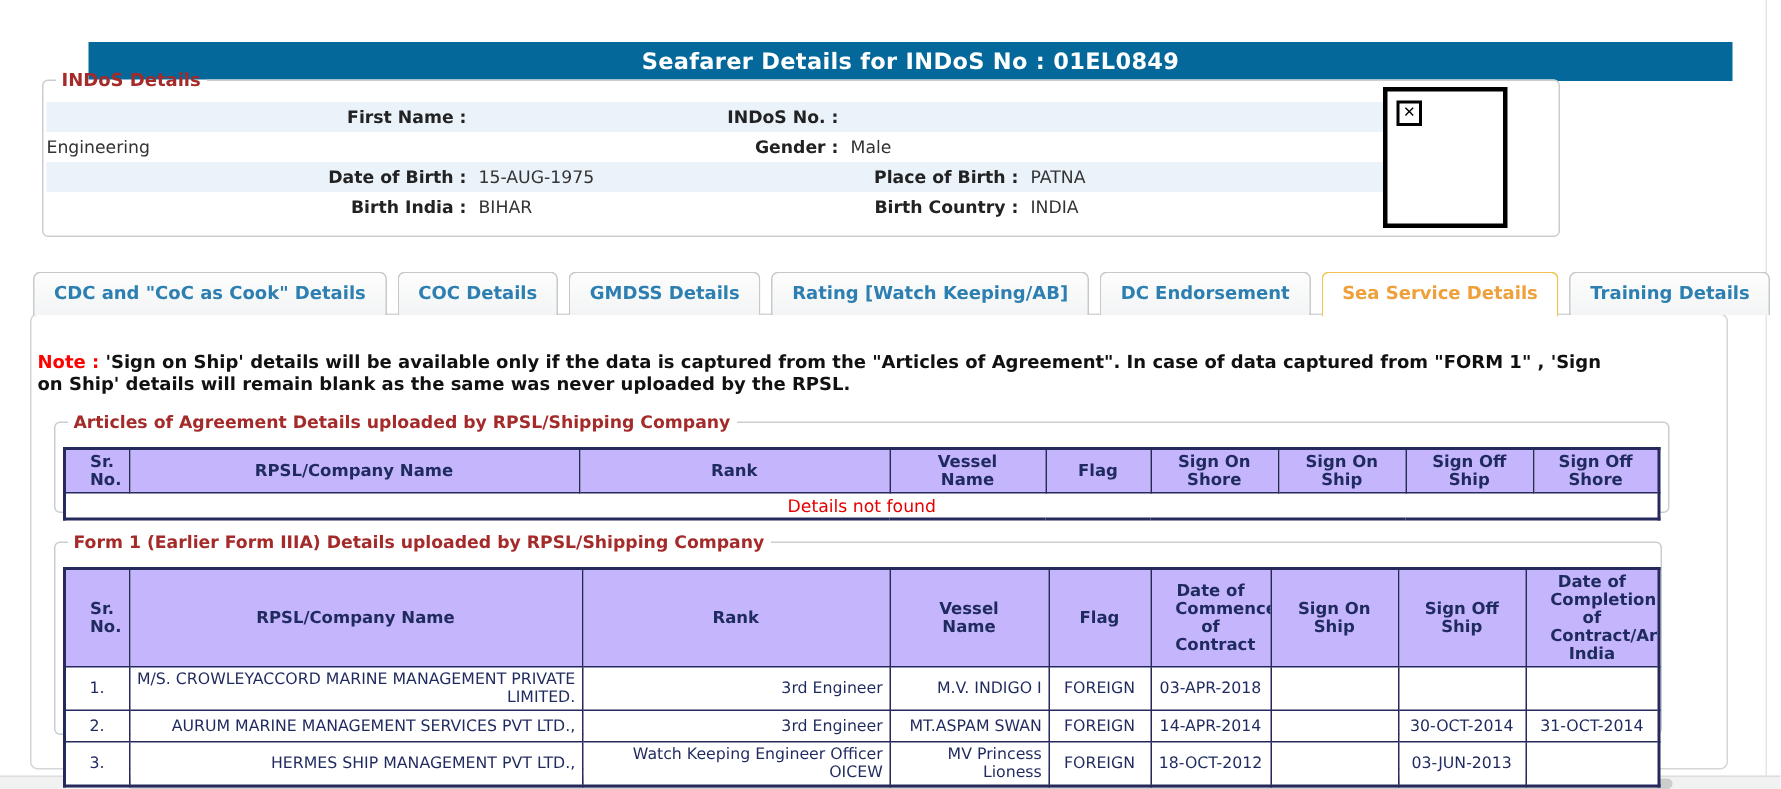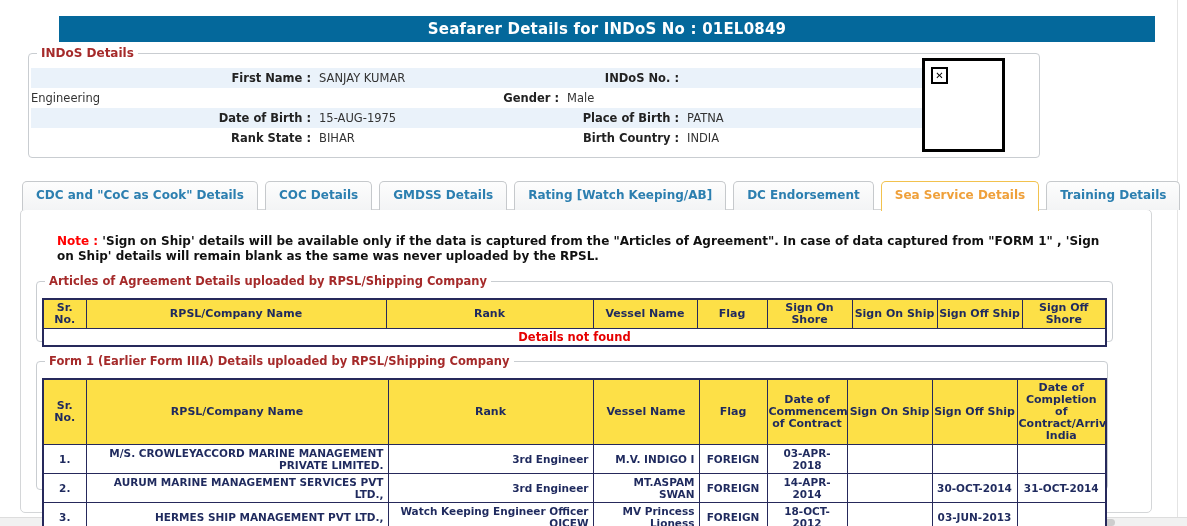--- a/index.html
+++ b/index.html
@@ -1,21 +1,21 @@
 <!DOCTYPE html>
 <html><head>
 <meta charset="utf-8">
 <style>
   * { margin:0; padding:0; box-sizing:border-box; }
   html,body { width:1187px; height:526px; background:#fff; overflow:hidden;
               font-family:"DejaVu Sans","Liberation Sans",sans-serif; }
   .abs { position:absolute; }
 
   
-  .title-bar { left:59px; top:16px; width:1096px; height:26px; background:#04689B;
+  .title-bar { left:59px; top:28px; width:1096px; height:26px; background:#04689B;
                color:#fff; font-weight:bold; font-size:15px; text-align:center;
                line-height:26px; letter-spacing:.2px; }
 
   
   fieldset.box { position:absolute; border:1px solid #C9CDD1; border-radius:4px; background:#fff; }
   fieldset.box legend { margin-left:8px; padding:0 4px; color:#A52A2A; font-weight:bold; font-size:12px; }
 
   
   .indos-box { left:28px; top:46px; width:1012px; height:112px; }
   .info-rows { position:absolute; left:2px; top:8px; width:892px; }
@@ -35,33 +35,33 @@
   .tab { border:1px solid #C6C9CC; border-bottom:none; border-radius:5px 5px 0 0;
          background:linear-gradient(#FDFDFD,#F3F4F5); color:#2C7FB0; font-weight:bold;
          font-size:12px; padding:6px 13px 0 13px; white-space:nowrap; cursor:pointer; }
   .tab.active { background:#fff; color:#EFA03A; border-color:#F2C24E;
                 position:relative; z-index:4; height:30px; }
 
   
   .panel { left:20px; top:209px; width:1132px; height:304px; border:1px solid #D4D6D8;
            border-radius:5px; background:#fff; z-index:1; }
 
-  .note { position:absolute; left:36px; top:24px; width:1060px; font-size:12px;
+  .note { position:absolute; left:4px; top:24px; width:1060px; font-size:12px;
           font-weight:bold; color:#111; line-height:15px; }
   .note .note-prefix { color:#FF0000; }
 
   .aoa-box  { left:15px; top:64px;  width:1077px; height:68px; }
   .form1-box{ left:15px; top:144px; width:1005px; height:136px; }
 
   table.grid { border-collapse:collapse; table-layout:fixed; width:1063px;
                margin:10px 0 0 5px; border:2px solid #26295B; }
   table.grid th, table.grid td { border:1px solid #26295B; color:#1F2A5E; overflow:hidden; }
-  table.grid th { background:#fde047; font-weight:bold; font-size:11px; text-align:center;
-                  padding:2px 1px; line-height:12px; }
-  table.grid td { font-weight:bold; font-size:10.5px; padding:2px 4px; line-height:12px; background:#fff; }
+  table.grid th { background:#c4b5fd; font-weight:bold; font-size:11px; text-align:center;
+                  padding:2px 16px; line-height:12px; }
+  table.grid td { font-weight:normal; font-size:10.5px; padding:2px 4px; line-height:12px; background:#fff; }
   .aoa-table th { height:27px; }
   .aoa-table td.empty-cell { text-align:center; color:#E60000; font-size:11.5px; height:17px; padding:1px; }
   .form1-table th { height:50px; }
   .form1-table tr.r0 td { height:28px; }
   .form1-table tr td { height:21px; }
   td.c-center { text-align:center; }
   td.c-left   { text-align:right; }
 
   
   .hscroll-track { left:0; top:517px; width:1187px; height:9px; background:#F1F1F1; border-top:1px solid #DDD; }
@@ -72,36 +72,35 @@
 </head>
 <body>
 
 <div class="abs title-bar">Seafarer Details for INDoS No : 01EL0849</div>
 
 <fieldset class="box indos-box">
   <legend>INDoS Details</legend>
   <div class="info-rows" id="indos-rows">
       <div class="info-row">
         <span class="lbl">First Name :</span>
-        <span class="val">SANJAY KUMAR</span>
         <span class="lbl">INDoS No. :</span>
       </div>
       <div class="info-row">
         <span class="val">Engineering</span>
         <span class="lbl">Gender :</span>
         <span class="val">Male</span>
       </div>
       <div class="info-row">
         <span class="lbl">Date of Birth :</span>
         <span class="val">15-AUG-1975</span>
         <span class="lbl">Place of Birth :</span>
         <span class="val">PATNA</span>
       </div>
       <div class="info-row">
-        <span class="lbl">Rank State :</span>
+        <span class="lbl">Birth India :</span>
         <span class="val">BIHAR</span>
         <span class="lbl">Birth Country :</span>
         <span class="val">INDIA</span>
       </div>
     </div>
 </fieldset>
 
 <div class="abs photo-box">
   <span class="broken-img">✕</span>
 </div>

